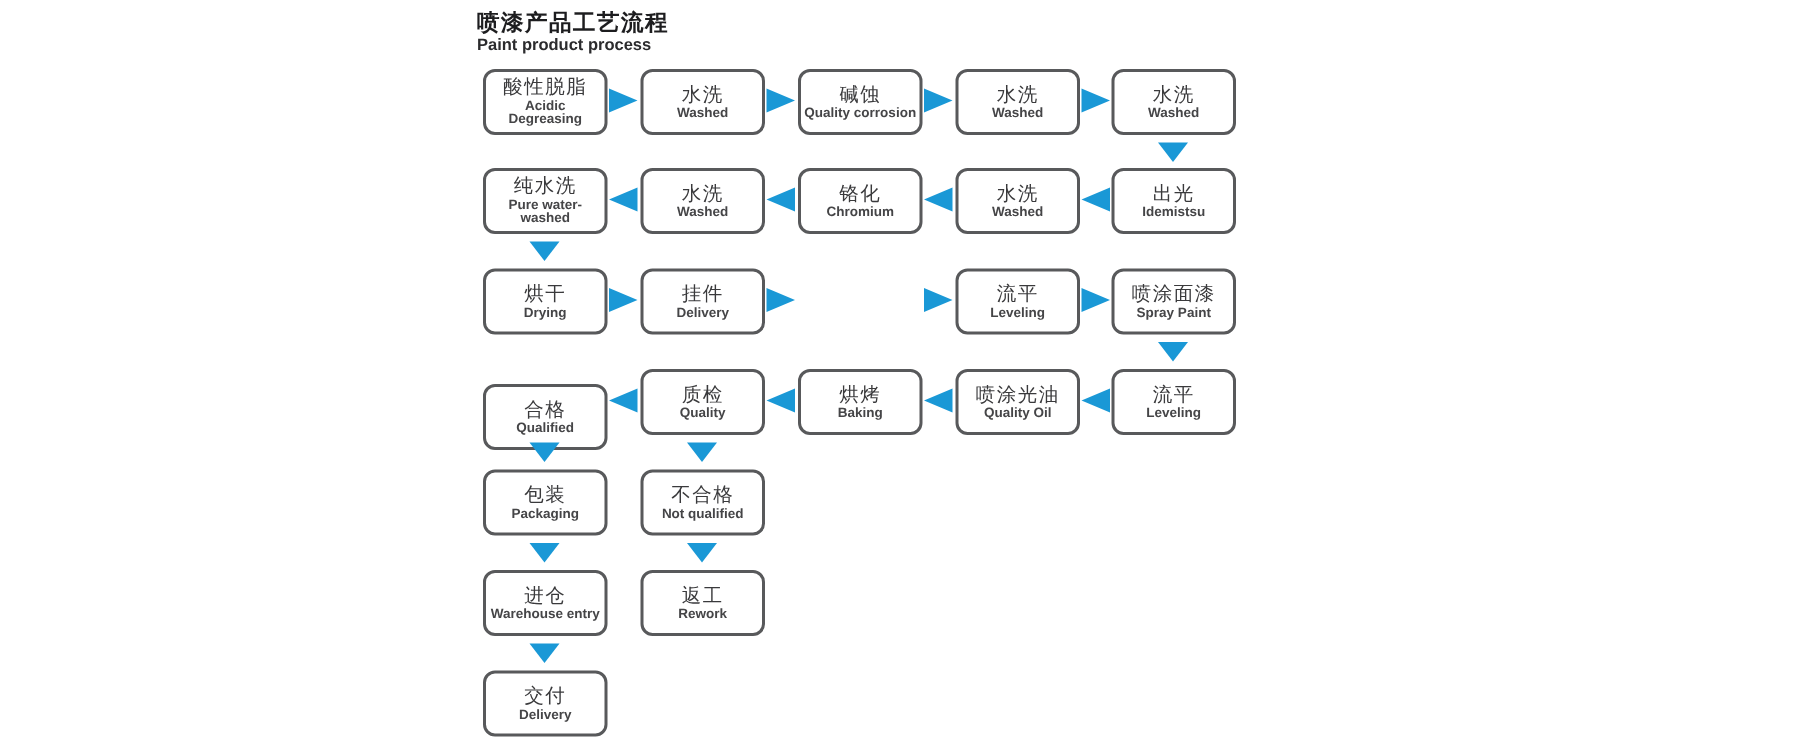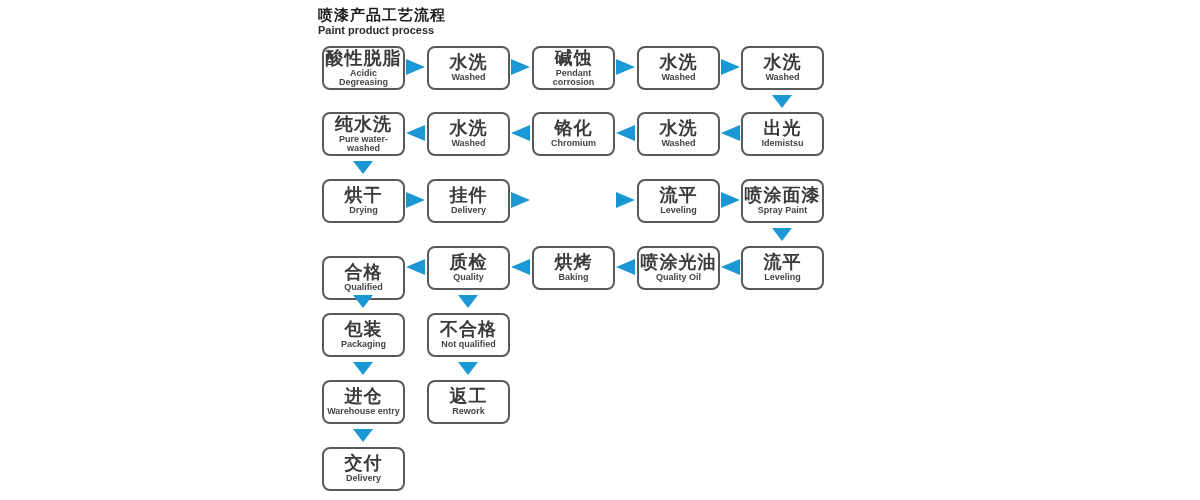--- a/index.html
+++ b/index.html
@@ -26,21 +26,21 @@
     font-size:11px;font-weight:bold;color:#2b2b2d;letter-spacing:0px;
   }
   .node{
     position:absolute;width:83px;height:44px;
     border:2px solid var(--box-border);
     border-radius:8px;background:#fff;
     display:flex;flex-direction:column;align-items:center;justify-content:center;
     text-align:center;line-height:1.05;
   }
   .node .zh{
-    font-size:18px;font-weight:bold;color:var(--text-dark);letter-spacing:1px;
+    font-size:13px;font-weight:normal;color:var(--text-dark);letter-spacing:1px;
     white-space:nowrap;
   }
   .node .en{
     font-size:9px;font-weight:bold;color:var(--text-en);letter-spacing:0px;
     white-space:pre-line;margin-top:1px;
   }
   .arrow-right{
     position:absolute;width:0;height:0;
     border-top:8px solid transparent;border-bottom:8px solid transparent;
     border-left:19px solid var(--arrow-blue);
@@ -68,21 +68,21 @@
     <div class="zh">酸性脱脂</div>
     <div class="en">Acidic
 Degreasing</div>
   </div>
   <div class="node" style="left:427px;top:46px">
     <div class="zh">水洗</div>
     <div class="en">Washed</div>
   </div>
   <div class="node" style="left:532px;top:46px">
     <div class="zh">碱蚀</div>
-    <div class="en">Pendant corrosion</div>
+    <div class="en">Quality corrosion</div>
   </div>
   <div class="node" style="left:637px;top:46px">
     <div class="zh">水洗</div>
     <div class="en">Washed</div>
   </div>
   <div class="node" style="left:741px;top:46px">
     <div class="zh">水洗</div>
     <div class="en">Washed</div>
   </div>
 

